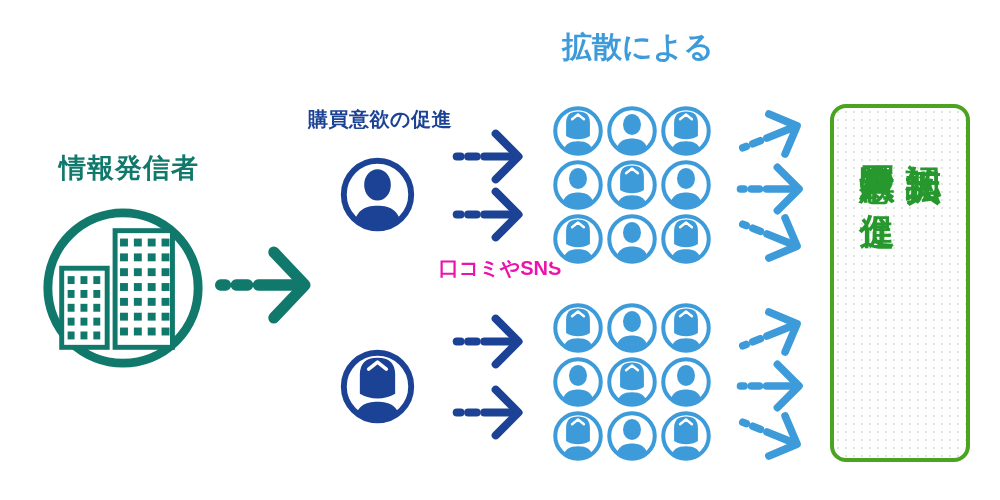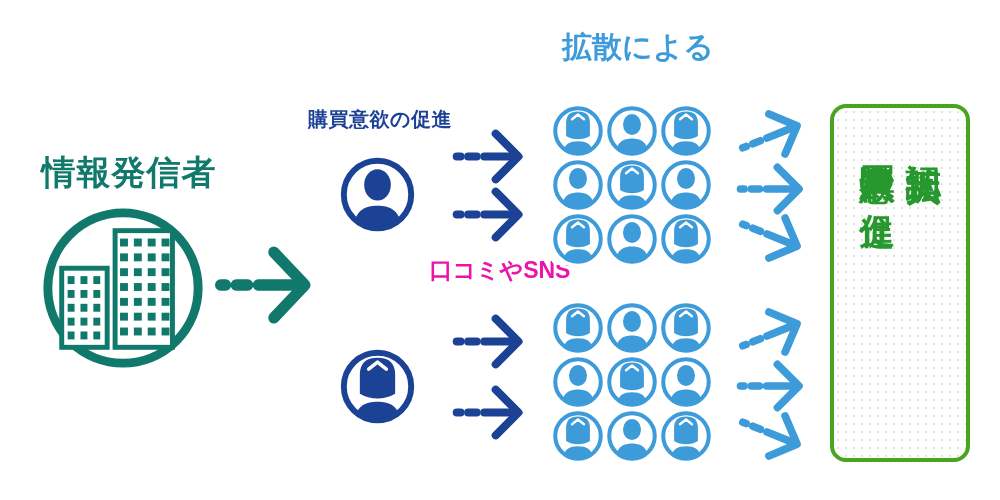--- a/index.html
+++ b/index.html
@@ -3,37 +3,37 @@
 <meta charset="utf-8">
 <style>
   html,body{margin:0;padding:0;background:#fff;}
   .canvas{
     position:relative;width:1000px;height:500px;background:#ffffff;overflow:hidden;
     font-family:"Liberation Sans","DejaVu Sans",sans-serif;
   }
   .abs{position:absolute;}
   .label{font-weight:800;text-align:center;line-height:1.2;}
 
-  .sender-label{left:36px;top:152px;width:186px;font-size:34px;letter-spacing:1px;color:var(--teal,#11796b);}
+  .sender-label{left:36px;top:152px;width:186px;font-size:27px;letter-spacing:1px;color:var(--teal,#11796b);}
   .sender-icon{left:36px;top:201px;width:174px;height:174px;color:var(--teal,#11796b);}
   .arrow{color:var(--navy,#1c4296);}
   .arrow-teal{left:214px;top:244px;width:104px;height:82px;color:var(--teal,#11796b);}
 
   .viewers-label{left:306px;top:107px;width:148px;font-size:20px;letter-spacing:0.5px;color:var(--navy,#1c4296);}
   .viewer-icon{width:77px;height:77px;color:var(--navy,#1c4296);}
   .viewer-top{left:339px;top:156px;}
   .viewer-bottom{left:339px;top:348px;}
 
   .arrow-navy{width:76px;height:57px;}
   .na1{left:452px;top:128px;}
   .na2{left:452px;top:186px;}
   .na3{left:452px;top:313px;}
   .na4{left:452px;top:384px;}
 
-  .share-label{left:410px;top:257px;width:180px;font-size:23px;line-height:1.18;color:var(--magenta,#ec13ad);}
+  .share-label{left:410px;top:257px;width:180px;font-size:20px;line-height:1.18;color:var(--magenta,#ec13ad);}
 
   .spread-title{left:512px;top:28px;width:252px;font-size:30px;line-height:1.25;color:var(--light-blue,#3d9bda);}
 
   .user-grid{
     display:grid;grid-template-columns:repeat(3,52px);grid-auto-rows:52px;gap:2px;
   }
   .grid-top{left:552px;top:105px;}
   .grid-bottom{left:552px;top:302px;}
   .grid-user{width:52px;height:52px;color:var(--light-blue,#3d9bda);}
 

